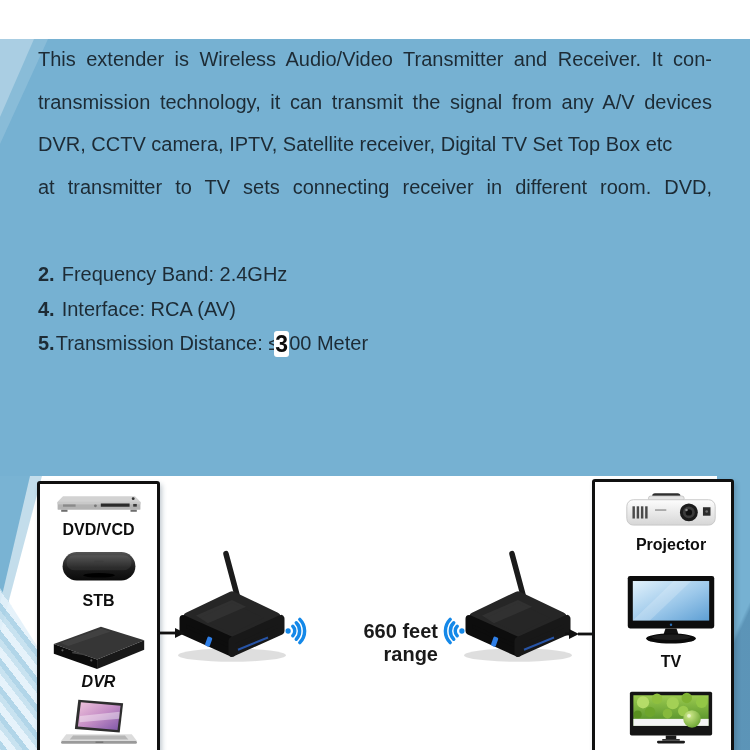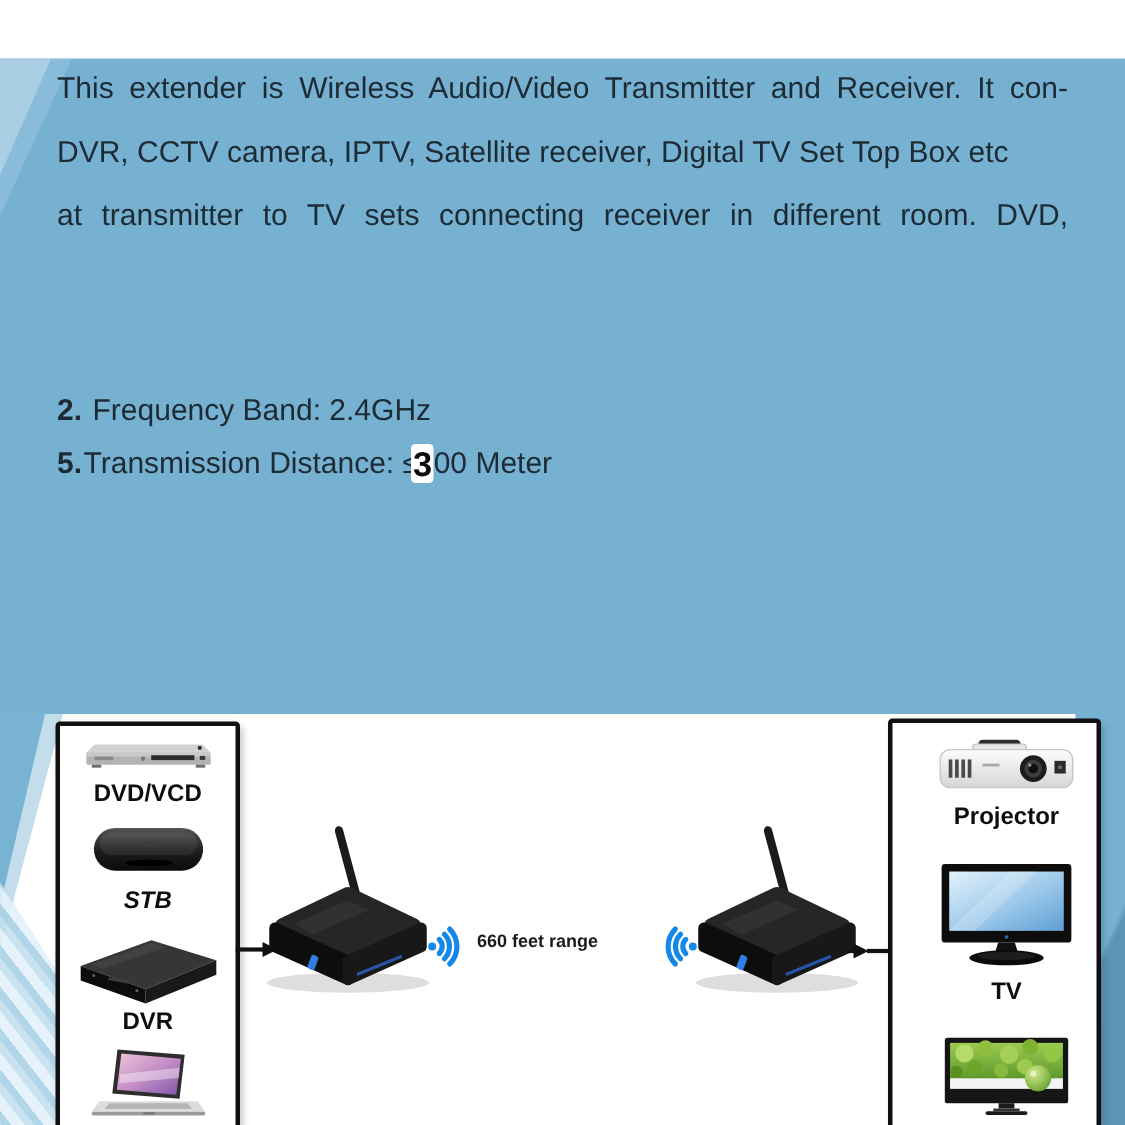--- a/index.html
+++ b/index.html
@@ -63,41 +63,43 @@
   .receiver{left:452px;top:69px;}
   .wifi{position:absolute;width:28px;height:40px;}
   .wifi svg{width:28px;height:40px;}
   .wifi-tx{left:284px;top:135px;}
   .wifi-rx{left:438px;top:135px;}
   .wifi-rx svg{transform:scaleX(-1);}
   .arrow{position:absolute;height:10px;}
   .arrow svg{display:block;}
   .arrow-1{left:157px;top:152px;width:28px;}
   .arrow-2{left:565px;top:153px;width:30px;}
-  .range-label{position:absolute;left:318px;top:144px;width:120px;text-align:left;
-    font-size:12px;font-weight:700;color:#1a1a1a;}
+  .range-label{position:absolute;left:318px;top:144px;width:120px;text-align:right;
+    font-size:20px;font-weight:700;color:#1a1a1a;}
 </style>
 </head>
 <body>
 
 <div class="page">
 
   <div class="corner-hl">
     <div class="b"></div>
       <div class="a"></div>
   </div>
 
   <div class="desc">
     <div class="desc-line just">This extender is Wireless Audio/Video Transmitter and Receiver. It con-</div>
+    <div class="desc-line just">transmission technology, it can transmit the signal from any A/V devices</div>
     <div class="desc-line">DVR, CCTV camera, IPTV, Satellite receiver, Digital TV Set Top Box etc</div>
     <div class="desc-line just">at transmitter to TV sets connecting receiver in different room. DVD,</div>
   </div>
 
   <div class="specs">
     <div class="spec-item"><span class="spec-num">2.</span><span class="spec-text">Frequency Band: 2.4GHz</span></div>
+    <div class="spec-item"><span class="spec-num">4.</span><span class="spec-text">Interface: RCA (AV)</span></div>
     <div class="spec-item"><span class="spec-num no-gap">5.</span><span class="spec-text">Transmission Distance: ≤</span><span class="spec-patched">3</span><span class="spec-text">00 Meter</span></div>
   </div>
 
   <div class="photo">
     <div class="wedge-left-b"></div>
     <div class="wedge-left-a"></div>
     <div class="stripes-left"></div>
     <div class="blue-right"></div>
     <div class="blue-right-dark"></div>
 
@@ -125,33 +127,33 @@
                 <stop offset=".55" stop-color="#1d1d1d"></stop>
                 <stop offset="1" stop-color="#0a0a0a"></stop>
             </linearGradient>
           </defs>
           <rect x="4" y="5" width="92" height="36" rx="18" fill="url(#gstb)"></rect>
           <rect x="9" y="9" width="82" height="19" rx="9.5" fill="rgba(255,255,255,.07)"></rect>
           <ellipse cx="50" cy="34.5" rx="20" ry="2.8" fill="#000"></ellipse>
           <rect x="44" y="16" width="12" height="2" rx="1" fill="#3d3d3d"></rect>
         </svg>
       </div>
-      <div class="dev-label" style="margin-top:4px;font-style:italic;">STB</div>
+      <div class="dev-label" style="margin-top:4px;">STB</div>
       <div class="device" style="margin-top:8px;">
         <svg width="98" height="50" viewBox="0 0 100 52">
           <polygon points="3,24 52,6 97,20 48,40" fill="#363636"></polygon>
           <polygon points="10,23 52,8 62,11 18,26" fill="rgba(255,255,255,.06)"></polygon>
           <polygon points="3,24 48,40 48,50 3,34" fill="#0c0c0c"></polygon>
           <polygon points="48,40 97,20 97,30 48,50" fill="#191919"></polygon>
           <circle cx="12" cy="30.5" r="1.1" fill="#5c5c5c"></circle>
           <rect x="22" y="33" width="14" height="1.8" fill="#3f3f3f" transform="rotate(10 29 34)"></rect>
           <circle cx="42" cy="41" r="1.1" fill="#5c5c5c"></circle>
         </svg>
       </div>
-      <div class="dev-label" style="margin-top:0px;">DVR</div>
+      <div class="dev-label" style="margin-top:0px;font-style:italic;">DVR</div>
       <div class="device" style="margin-top:5px;">
         <svg width="92" height="50" viewBox="0 0 100 58">
           <defs>
             <linearGradient id="gmac" x1="0" y1="0" x2="1" y2="1">
               <stop offset="0" stop-color="#f0c4dc"></stop>
                 <stop offset=".5" stop-color="#c58ec6"></stop>
                 <stop offset="1" stop-color="#7e57a8"></stop>
             </linearGradient>
           </defs>
           <polygon points="26,2 78,6 74,40 22,36" fill="#2e2e2e"></polygon>

